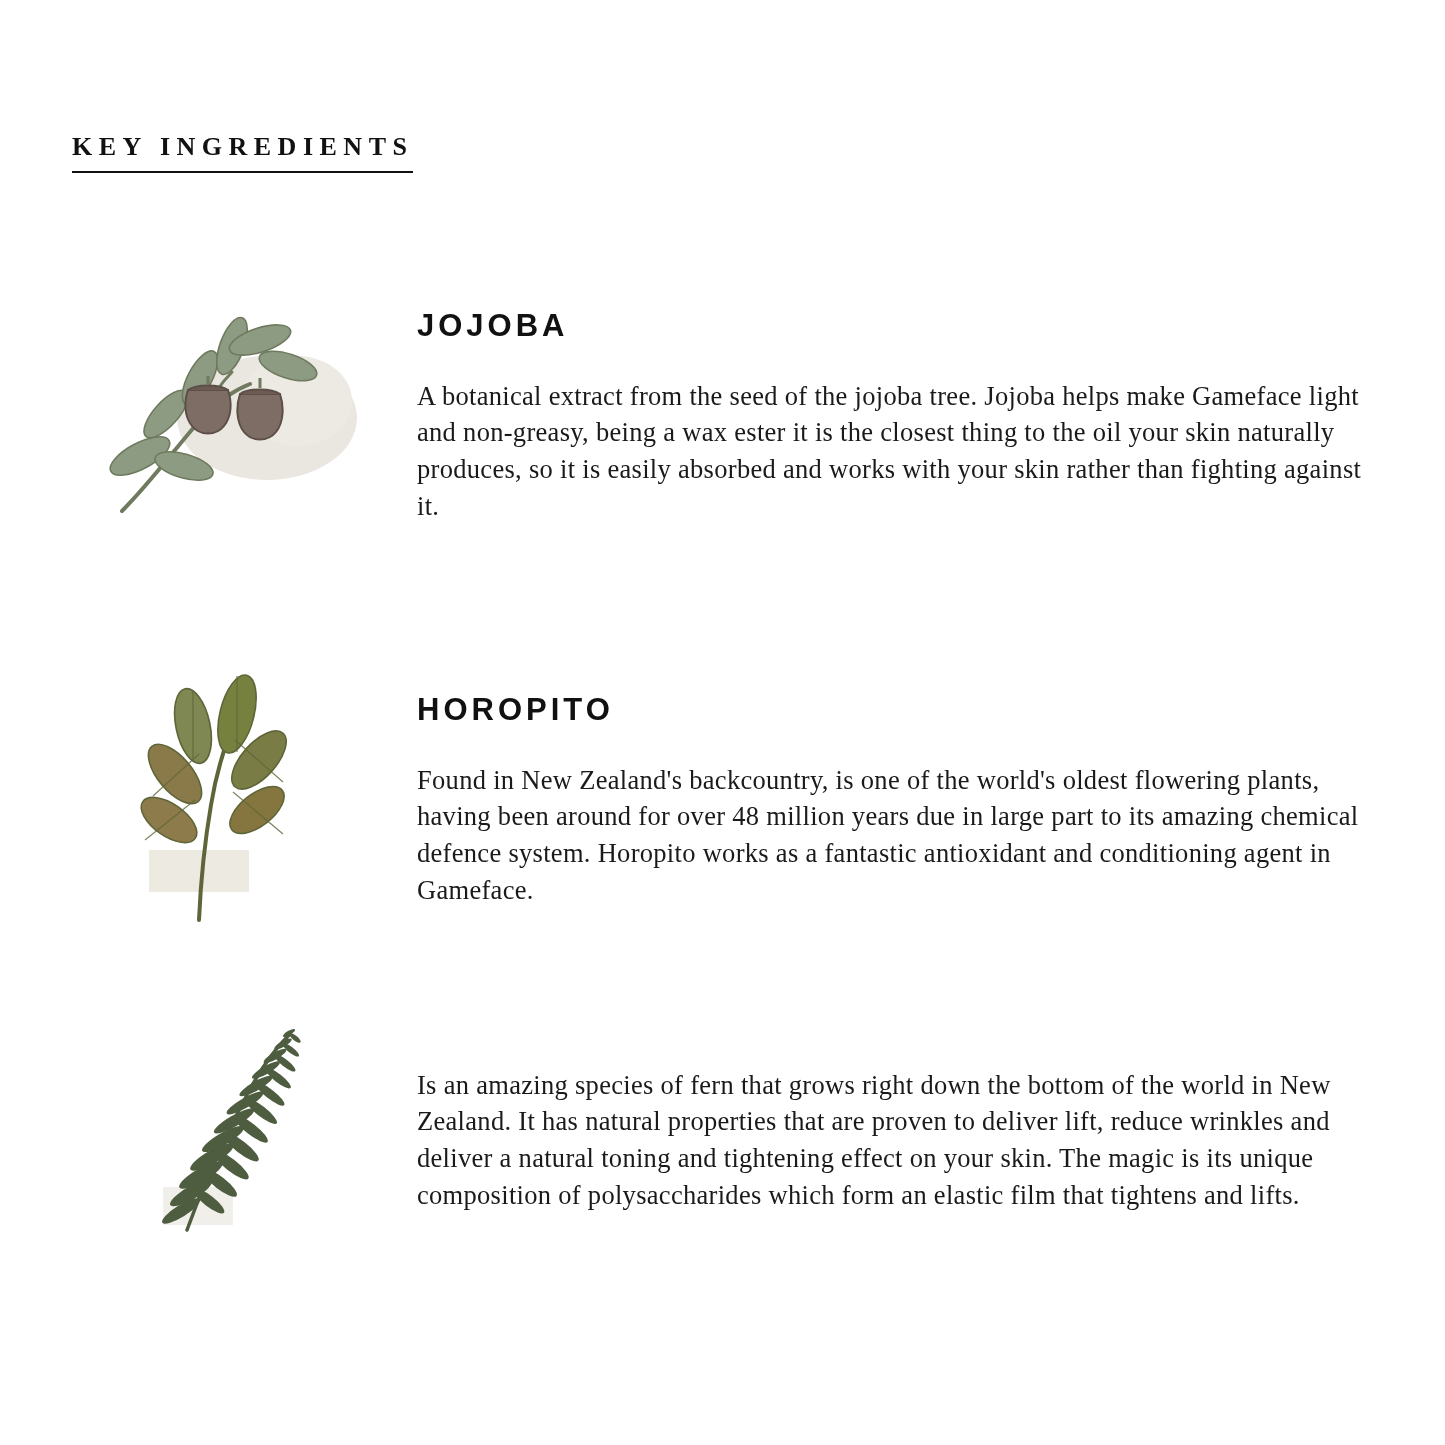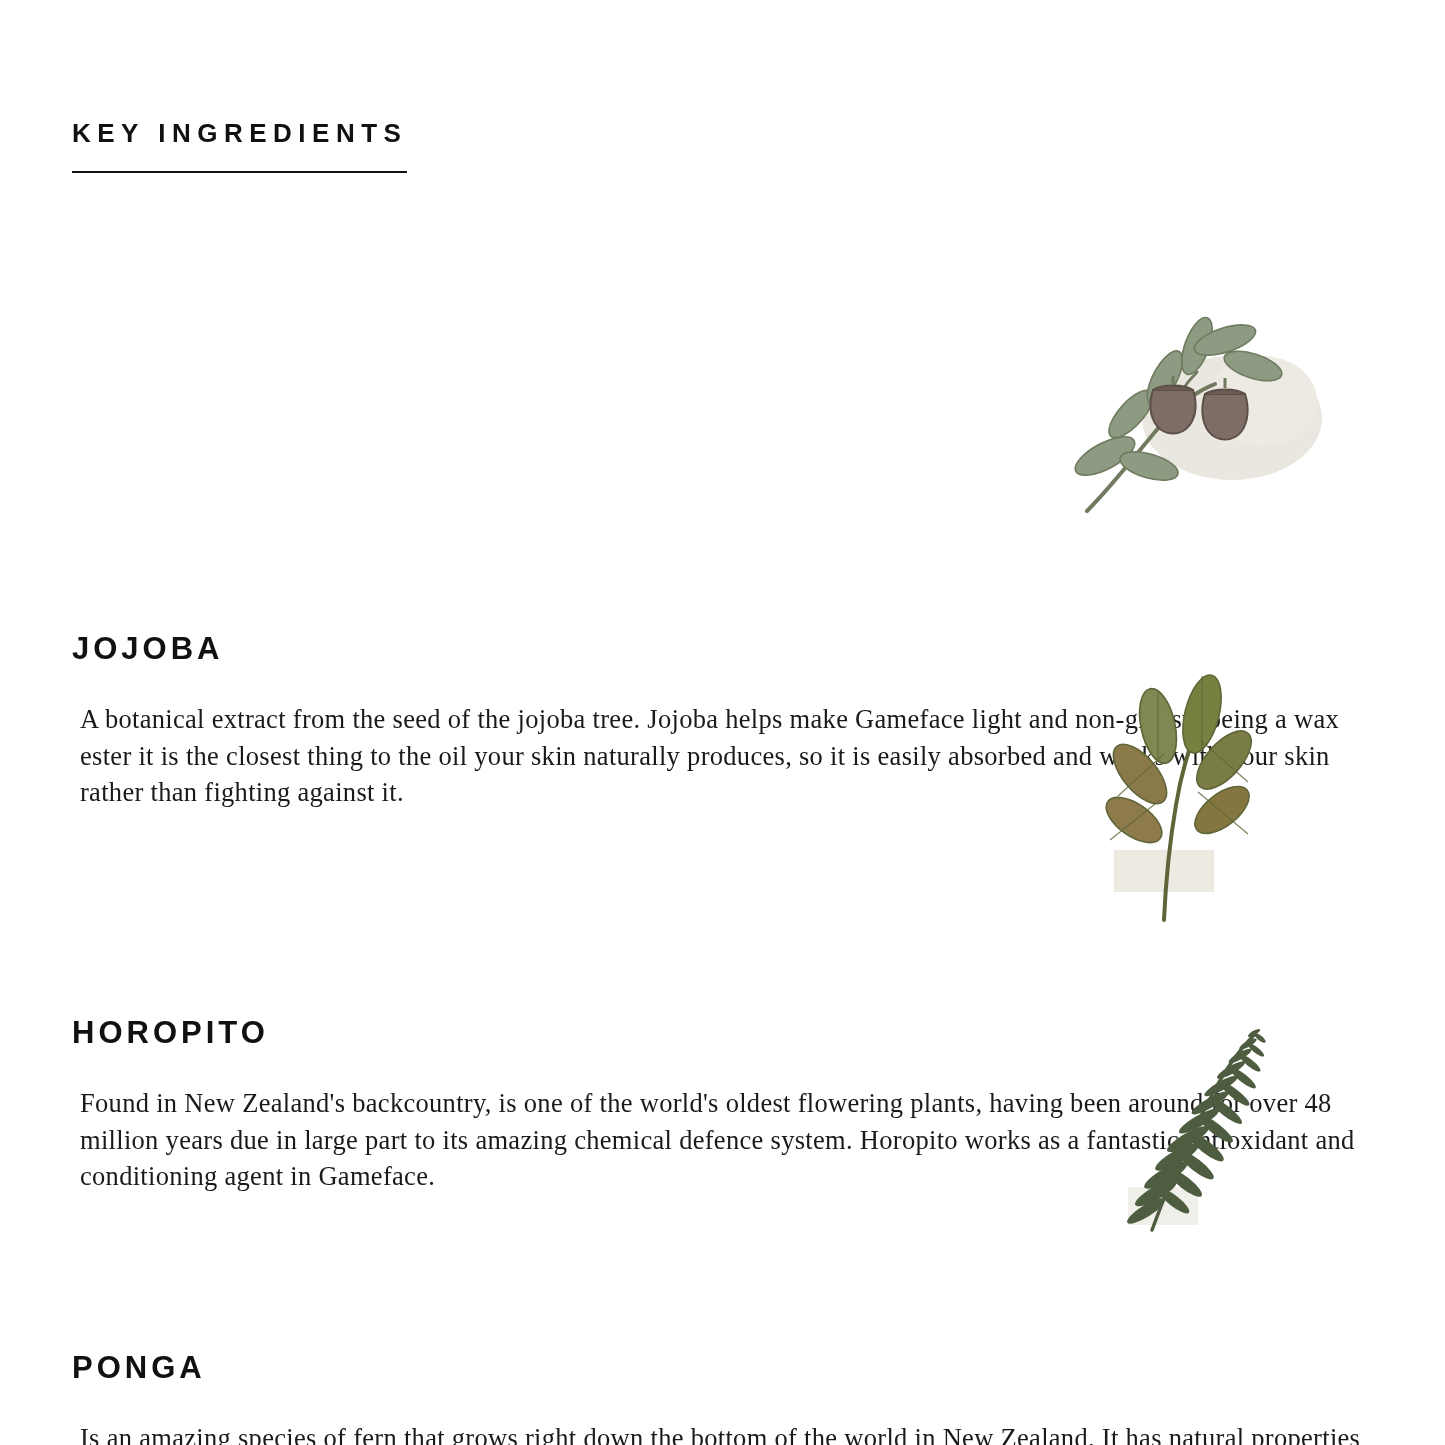--- a/index.html
+++ b/index.html
@@ -19,40 +19,39 @@
     position: relative;
     width: 1445px;
     height: 1445px;
     box-sizing: border-box;
   }
 
   
   .page-title {
     position: absolute;
     left: 72px;
-    top: 118px;
-    font-family: Liberation Sans, sans-serif;
+    top: 132px;
+    font-family: Liberation Serif, serif;
     font-weight: bold;
     font-size: 26px;
     letter-spacing: 6.5px;
     color: #111111;
-    padding-bottom: 22px;
+    padding-bottom: 9px;
     border-bottom: 2px solid #111111;
     display: inline-block;
     white-space: nowrap;
   }
 
   
   .ingredient {
     position: absolute;
     left: 72px;
     width: 1310px;
     display: flex;
-    align-items: flex-end;
-    flex-direction: column;
+    align-items: center;
   }
 
   .ingredient-figure {
     width: 345px;
     flex: 0 0 345px;
     position: relative;
     height: 260px;
   }
 
   .ingredient-body {
@@ -67,21 +66,21 @@
     letter-spacing: 4px;
     color: #111111;
     margin: 0 0 34px 0;
   }
 
   .ingredient-desc {
     font-family: "Liberation Serif", serif;
     font-size: 26.5px;
     line-height: 1.38;
     color: #1a1a1a;
-    margin: 8px;
+    margin: 0;
     letter-spacing: 0.3px;
   }
 
   
   #row-jojoba   { top: 276px; }
   #row-horopito { top: 660px; }
   #row-ponga    { top: 995px; }
 
   #row-jojoba .ingredient-figure   { height: 270px; }
   #row-horopito .ingredient-figure { height: 270px; }
@@ -203,18 +202,17 @@
             <ellipse cx="158" cy="51" rx="13" ry="3.4" transform="rotate(-30 158 51)"></ellipse>
             <ellipse cx="174" cy="45" rx="10" ry="3" transform="rotate(38 174 45)"></ellipse>
             <ellipse cx="166" cy="39" rx="10" ry="2.8" transform="rotate(-30 166 39)"></ellipse>
             <ellipse cx="178" cy="33" rx="7" ry="2.4" transform="rotate(38 178 33)"></ellipse>
             <ellipse cx="172" cy="28" rx="7" ry="2.2" transform="rotate(-30 172 28)"></ellipse>
           </g>
         </g>
       </svg>
     </div>
     <div class="ingredient-body">
-      <h2 class="ingredient-name">PONGA</h2>
       <p class="ingredient-desc">Is an amazing species of fern that grows right down the bottom of the world in New Zealand. It has natural properties that are proven to deliver lift, reduce wrinkles and deliver a natural toning and tightening effect on your skin. The magic is its unique composition of polysaccharides which form an elastic film that tightens and lifts.</p>
     </div>
   </div>
 
 </div>
 
 </body></html>

